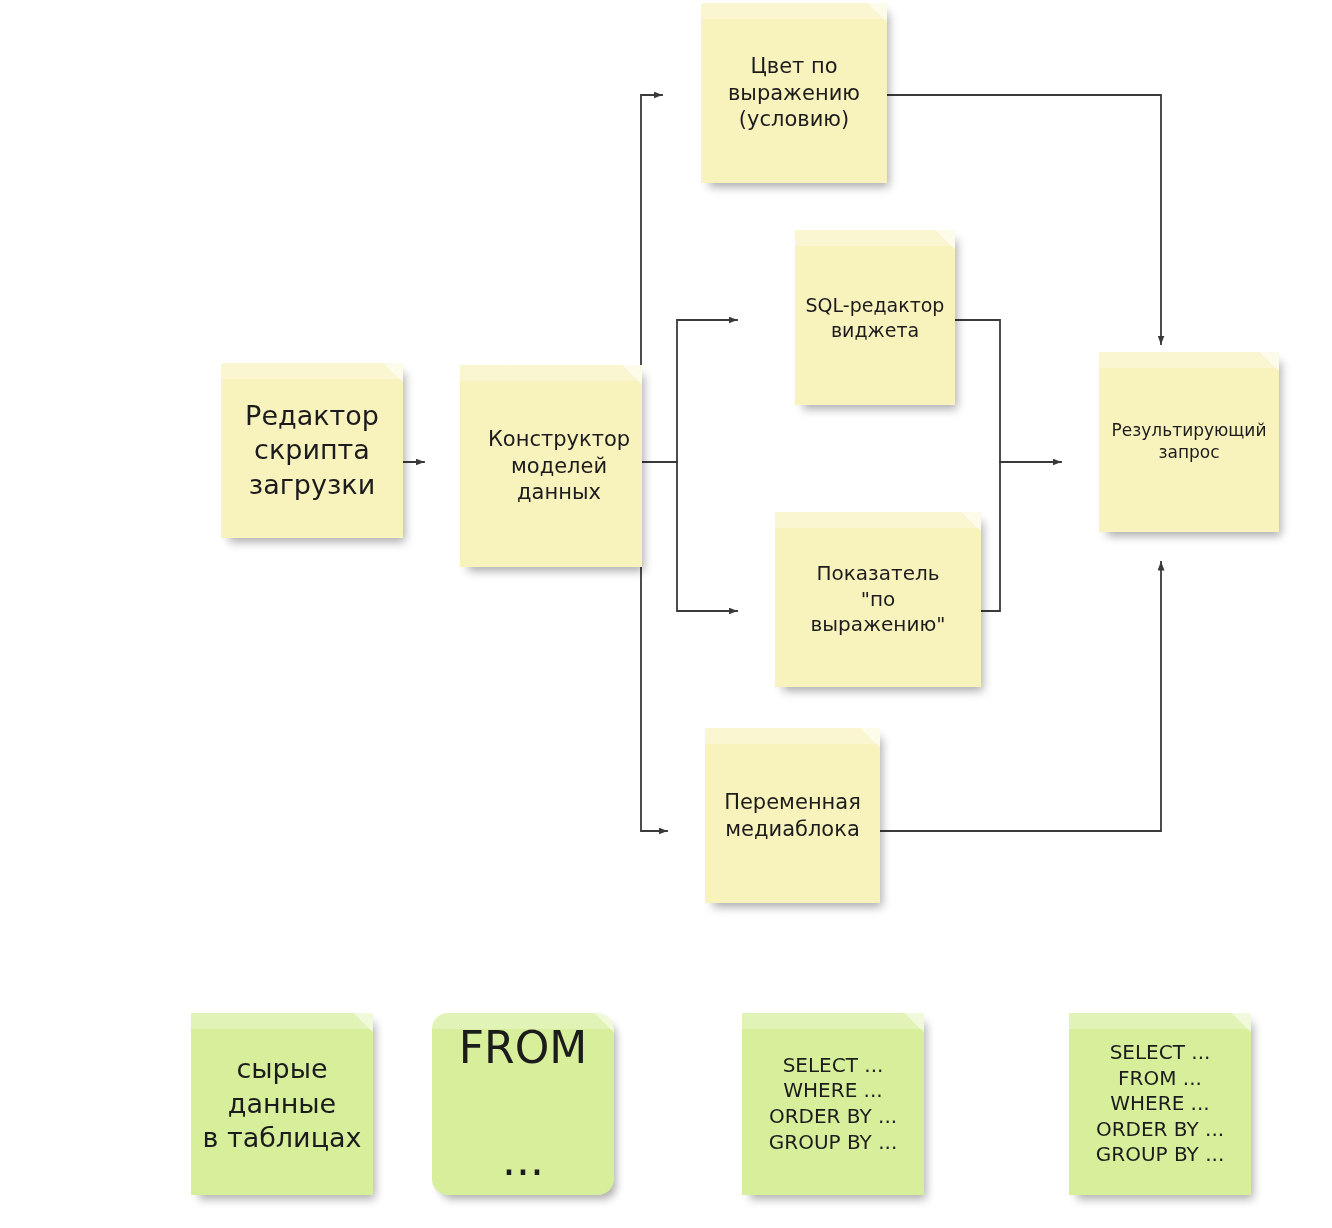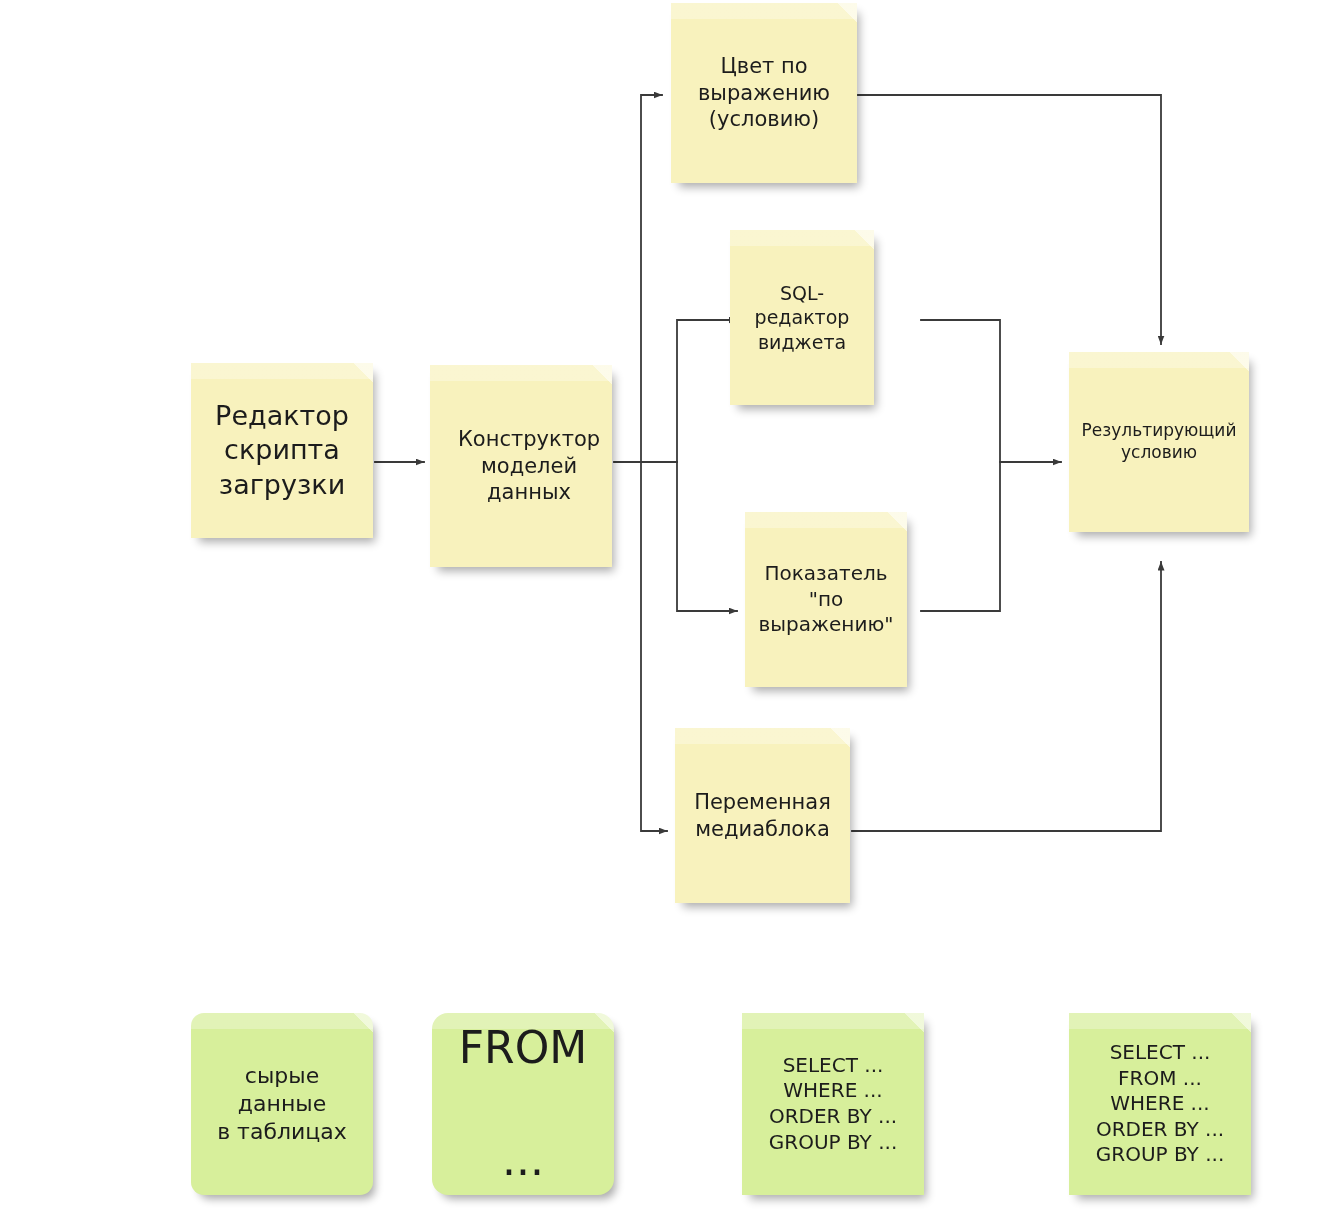--- a/index.html
+++ b/index.html
@@ -41,20 +41,21 @@
     background-repeat: no-repeat;
   }
   .note .txt {
     width: 100%;
     white-space: pre-line;
   }
   .note-yellow {
     background-color: #f8f2bd;
     background-image: linear-gradient(225deg, rgba(255,255,255,0.55) 0 14px, rgba(0,0,0,0) 14px),
                       linear-gradient(180deg, rgba(255,255,255,0.30) 0 16px, rgba(0,0,0,0) 16px);
+    margin-left: 30px;
   }
   .note-green {
     background-color: #d7ef9b;
     background-image: linear-gradient(225deg, rgba(255,255,255,0.5) 0 14px, rgba(0,0,0,0) 14px),
                       linear-gradient(180deg, rgba(255,255,255,0.28) 0 16px, rgba(0,0,0,0) 16px);
   }
 </style>
 </head>
 <body>
 
@@ -89,38 +90,38 @@
       <div class="note note-yellow" style="left: 430px; top: 365px; width: 182px; height: 202px; font-size: 21px; padding-left: 24px;">
         <span class="txt">Конструктор
 моделей
 данных</span>
       </div>
       <div class="note note-yellow" style="left: 671px; top: 3px; width: 186px; height: 180px; font-size: 21px;">
         <span class="txt">Цвет по
 выражению
 (условию)</span>
       </div>
-      <div class="note note-yellow" style="left: 730px; top: 230px; width: 144px; height: 175px; font-size: 19px;">
+      <div class="note note-yellow" style="left: 765px; top: 230px; width: 160px; height: 175px; font-size: 19px;">
         <span class="txt">SQL-редактор
 виджета</span>
       </div>
-      <div class="note note-yellow" style="left: 745px; top: 512px; width: 162px; height: 175px; font-size: 20px;">
+      <div class="note note-yellow" style="left: 745px; top: 512px; width: 206px; height: 175px; font-size: 20px;">
         <span class="txt">Показатель
 "по
 выражению"</span>
       </div>
       <div class="note note-yellow" style="left: 675px; top: 728px; width: 175px; height: 175px; font-size: 21px; align-items: center;">
         <span class="txt">Переменная
 медиаблока</span>
       </div>
       <div class="note note-yellow" style="left: 1069px; top: 352px; width: 180px; height: 180px; font-size: 17px;">
         <span class="txt">Результирующий
-условию</span>
+запрос</span>
       </div>
-      <div class="note note-green" style="left: 191px; top: 1013px; width: 182px; height: 182px; font-size: 22px; border-radius: 13px;">
+      <div class="note note-green" style="left: 191px; top: 1013px; width: 182px; height: 182px; font-size: 27px;">
         <span class="txt">сырые
 данные
 в таблицах</span>
       </div>
       <div class="note note-green" style="left: 432px; top: 1013px; width: 182px; height: 182px; font-size: 44px; border-radius: 16px;">
         <span class="txt">FROM
 
 ...</span>
       </div>
       <div class="note note-green" style="left: 742px; top: 1013px; width: 182px; height: 182px; font-size: 20px;">

